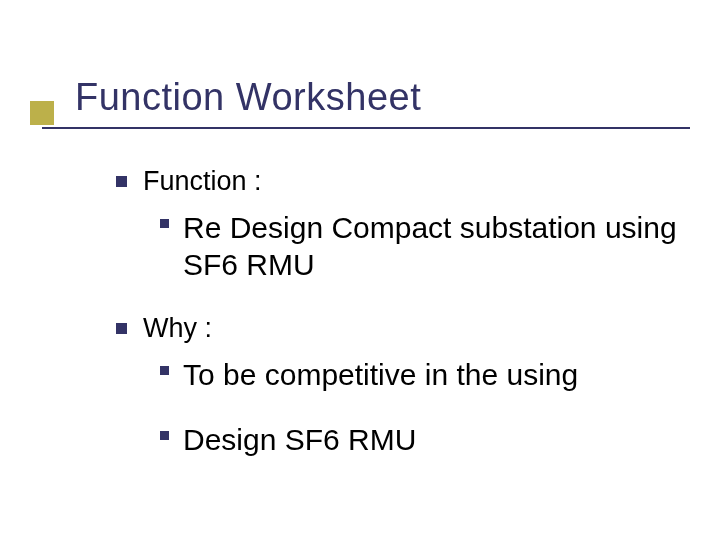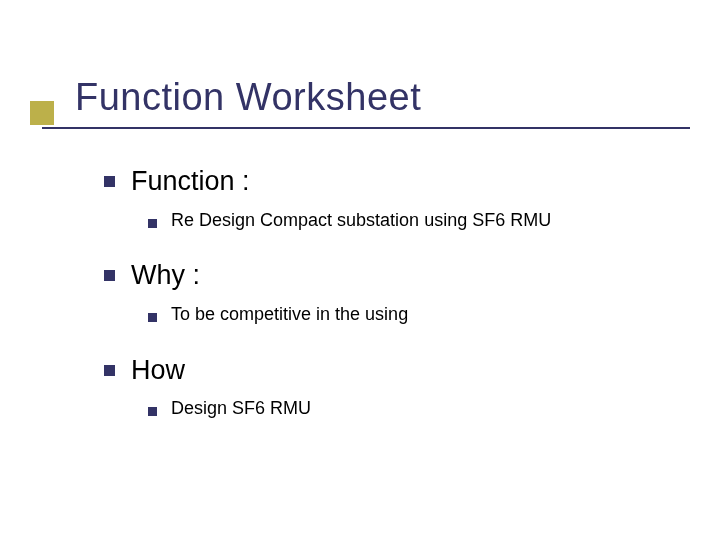--- a/index.html
+++ b/index.html
@@ -41,21 +41,21 @@
       position: absolute;
       left: 42px;
       right: 30px;
       top: 127px;
       height: 2px;
       background: #333366;
       z-index: 0;
     }
     .content {
       position: absolute;
-      left: 104px;
+      left: 116px;
       top: 165px;
       right: 40px;
     }
     .level1 {
       display: flex;
       align-items: flex-start;
       margin-bottom: 10px;
     }
     .level1 .bullet {
       width: 11px;
@@ -80,21 +80,21 @@
     }
     .level2 .bullet {
       width: 9px;
       height: 9px;
       background: #333366;
       margin-top: 10px;
       margin-right: 14px;
       flex-shrink: 0;
     }
     .level2 .text {
-      font-size: 18px;
+      font-size: 30px;
       color: #000000;
       line-height: 1.25;
     }
   </style>
 </head>
 <body>
 
 <div class="title-area">
   <div class="accent-square"></div>
   <div class="title">Function Worksheet</div>
@@ -118,24 +118,20 @@
     <div class="bullet"></div>
     <div class="text">Why :</div>
   </div>
   <div class="level2-wrap">
     <div class="level2">
       <div class="bullet"></div>
       <div class="text">To be competitive in the using</div>
     </div>
   </div>
 
-  <div class="level1">
-    <div class="bullet"></div>
-    <div class="text">How</div>
-  </div>
   <div class="level2-wrap">
     <div class="level2">
       <div class="bullet"></div>
       <div class="text">Design SF6 RMU</div>
     </div>
   </div>
 
 </div>
 
 </body></html>

